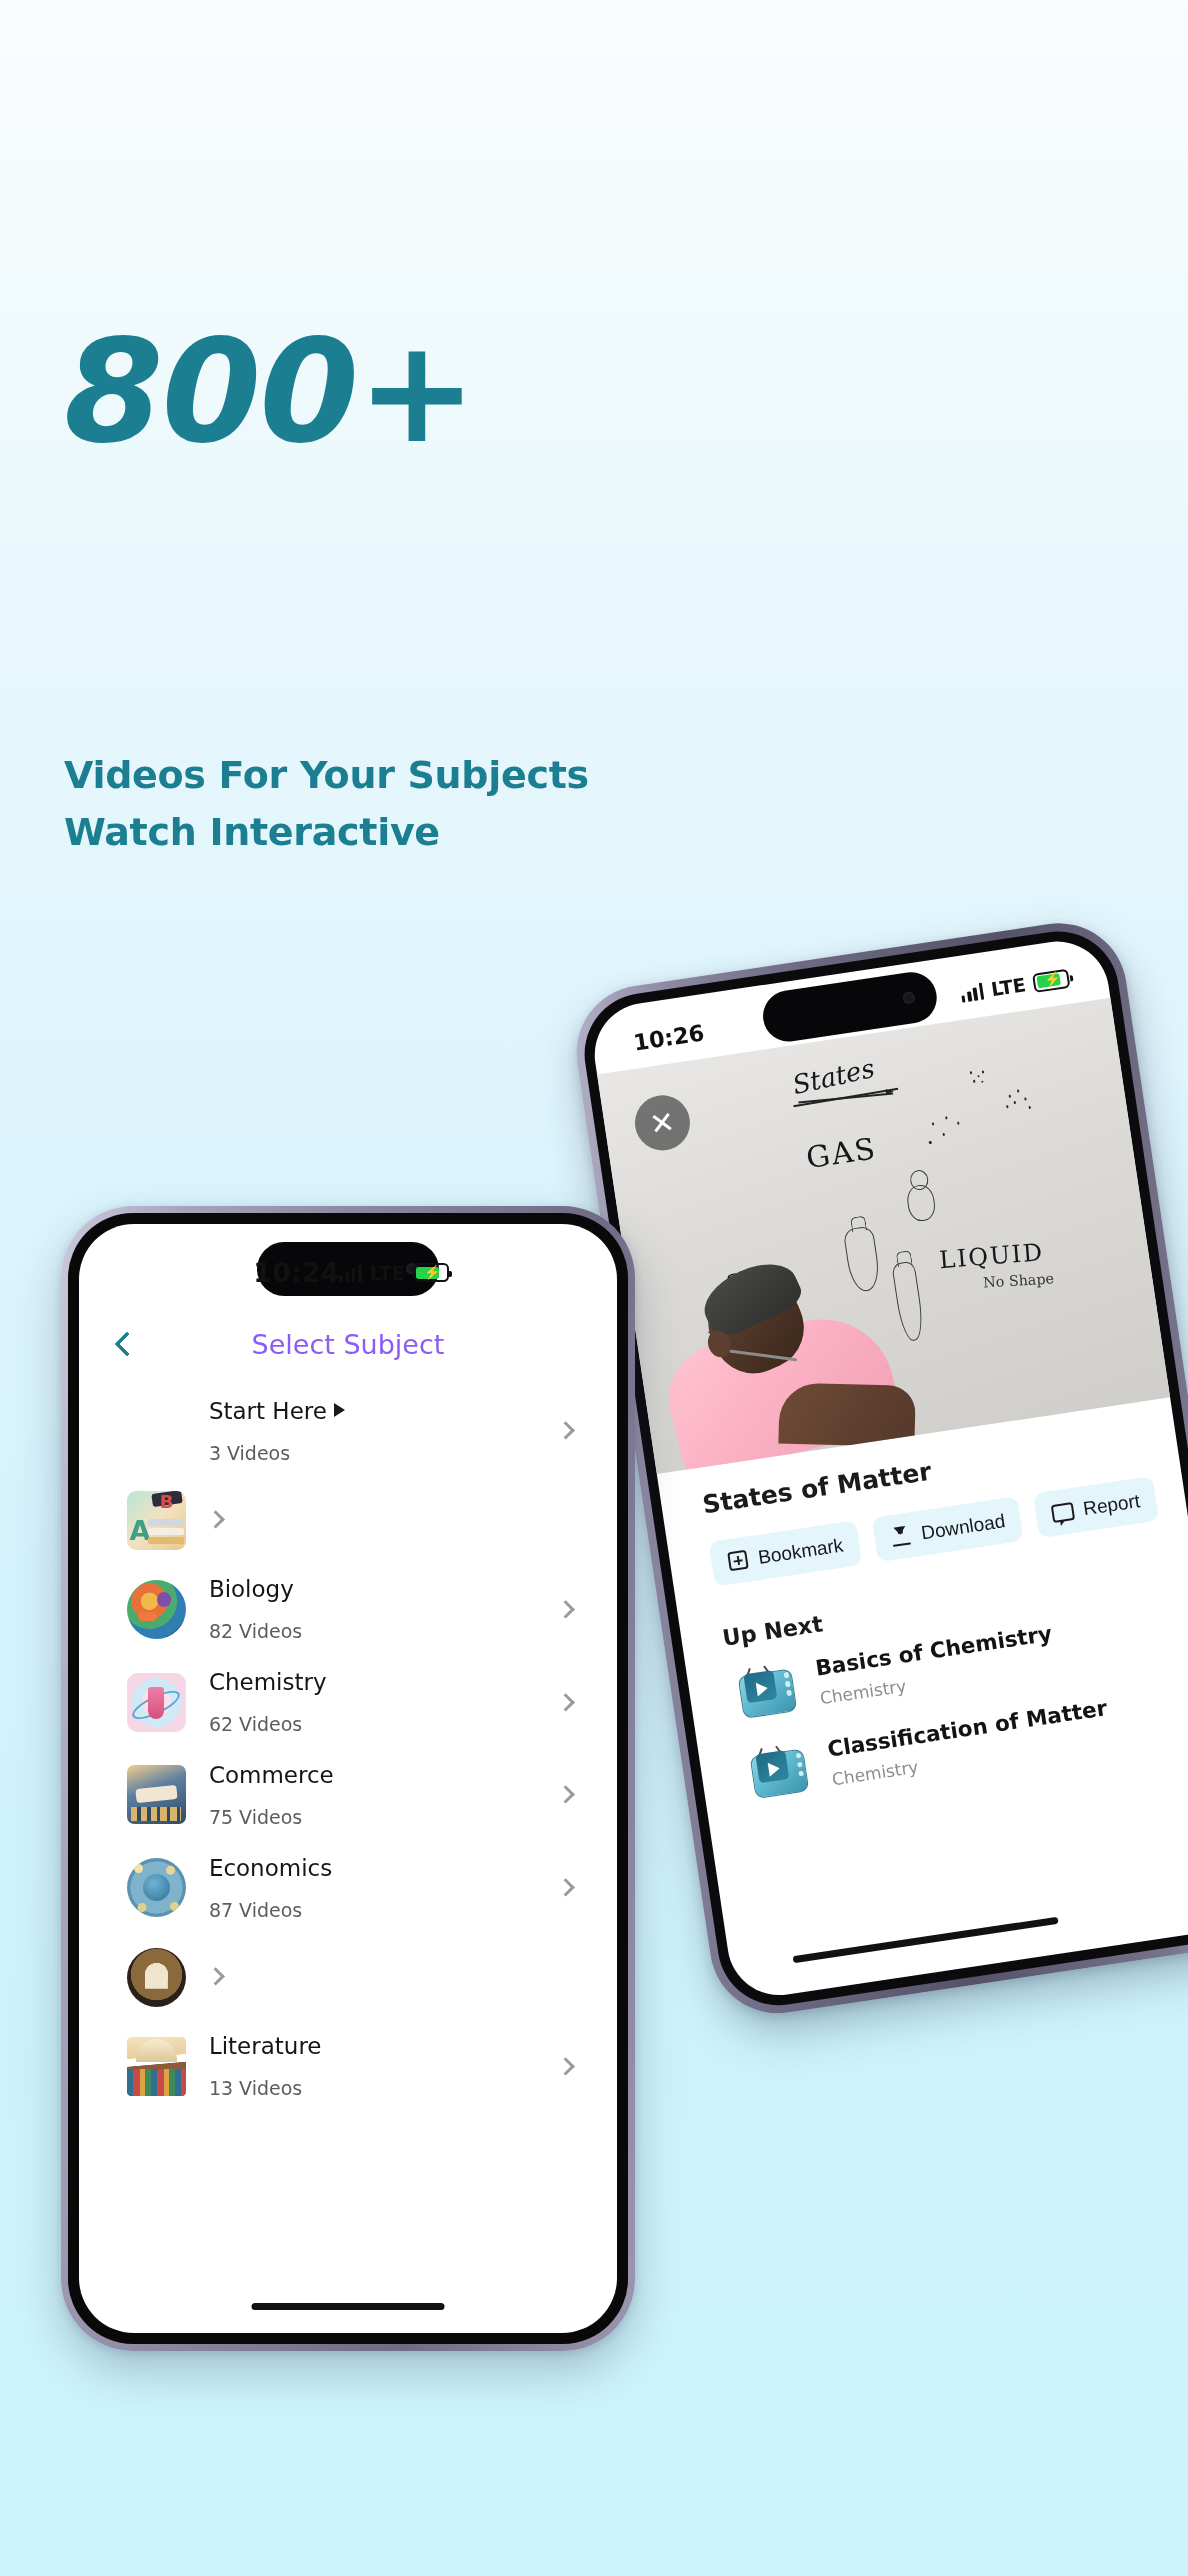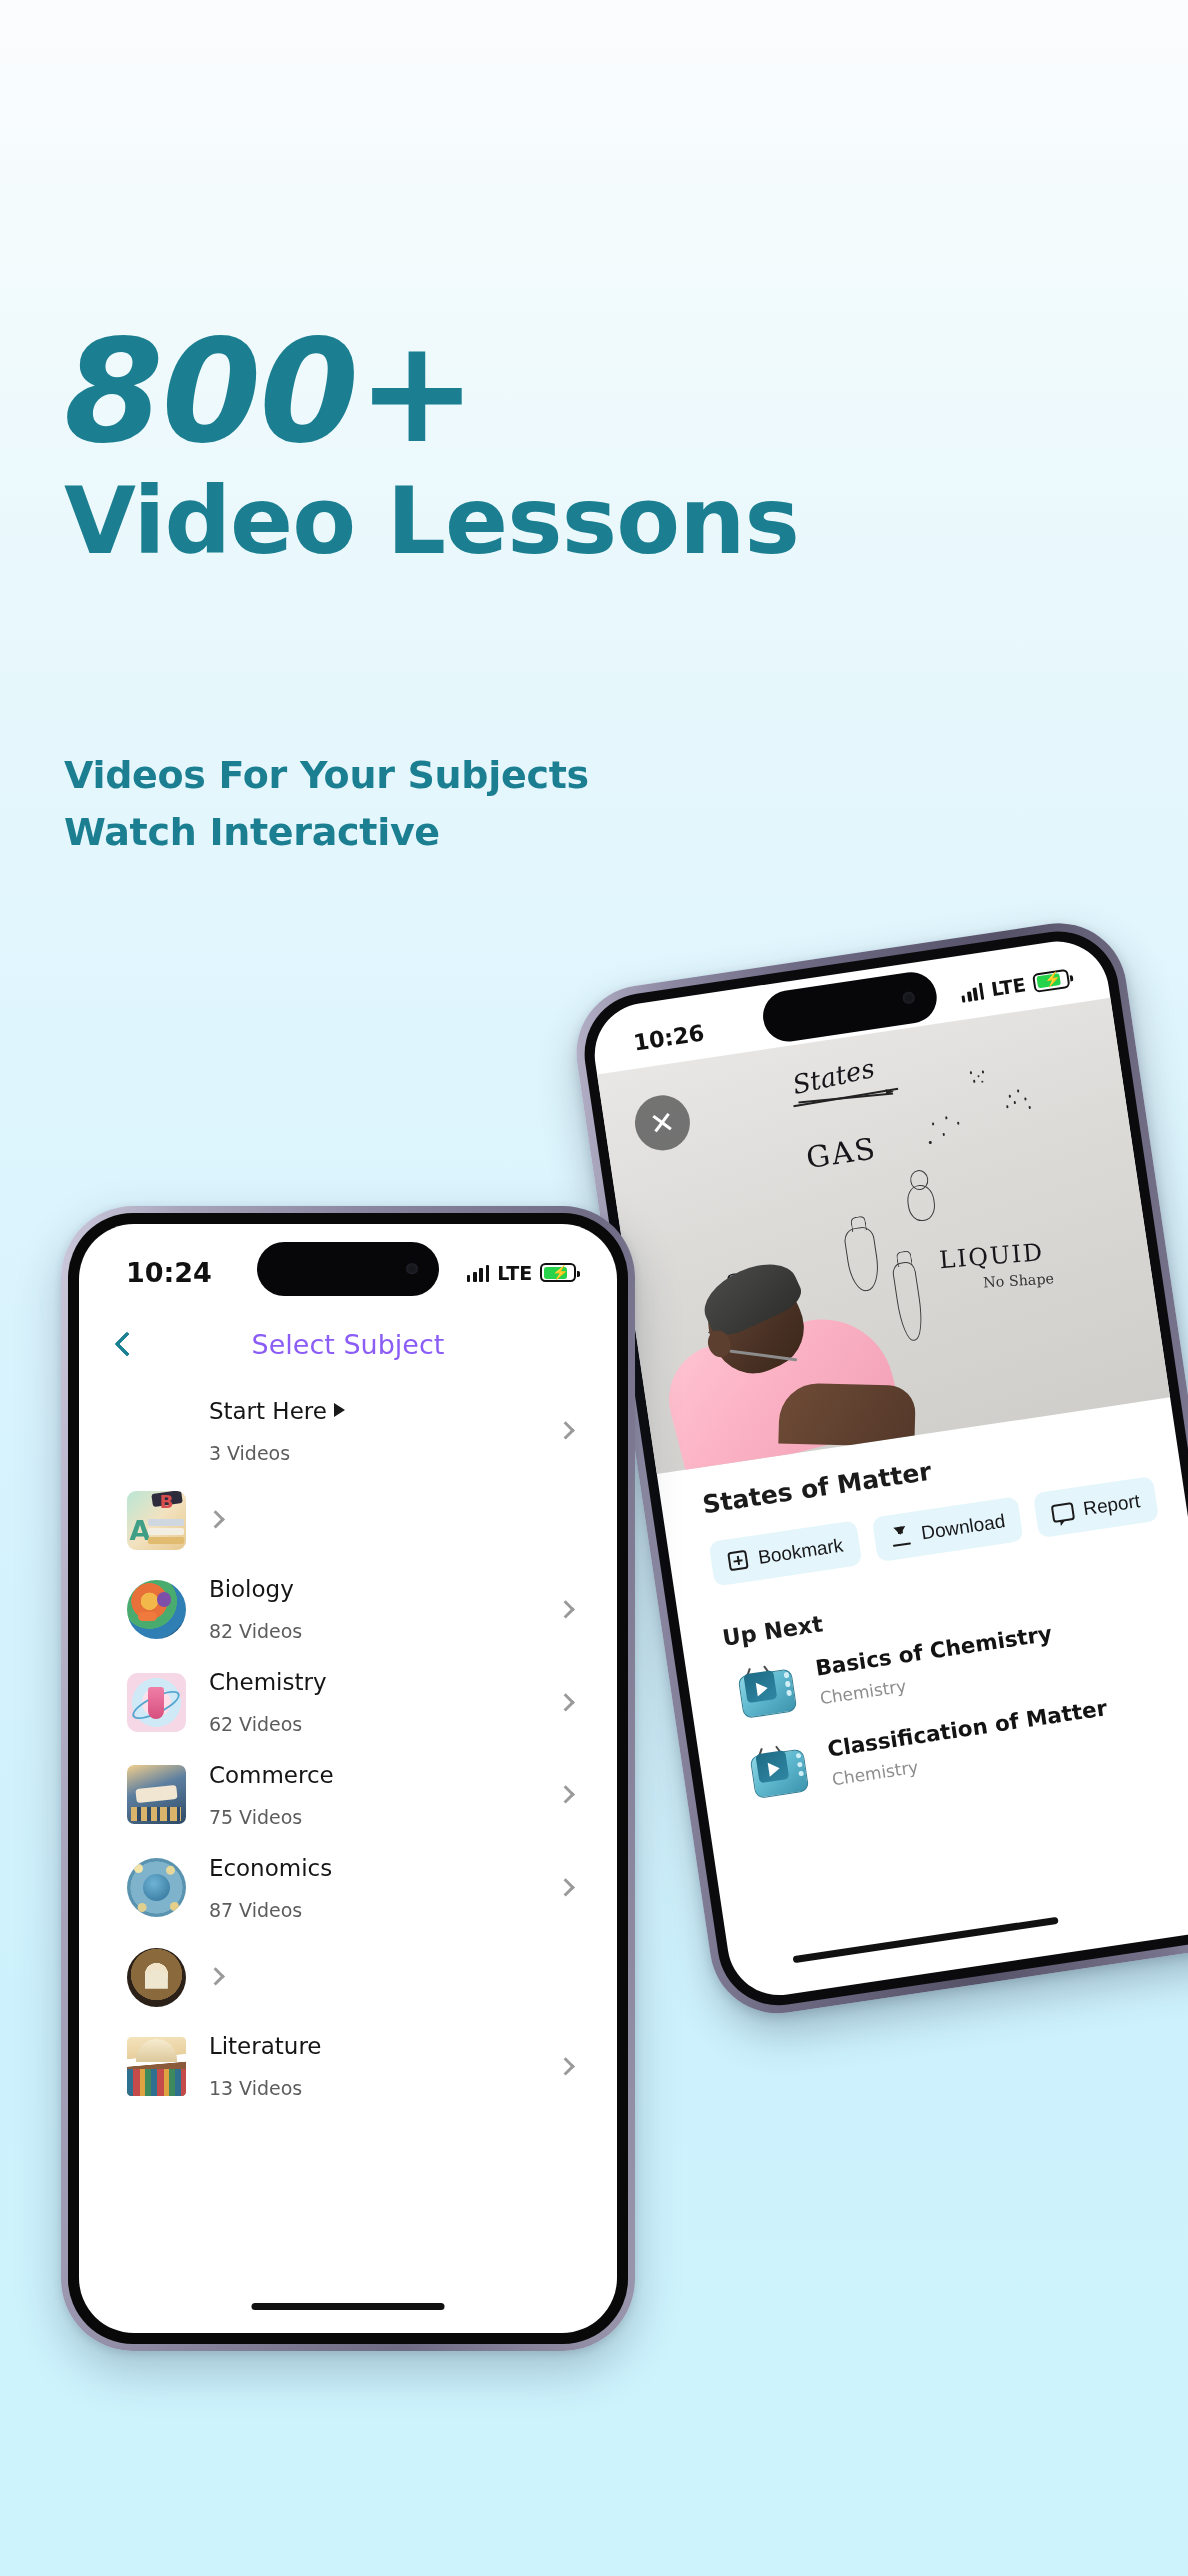--- a/index.html
+++ b/index.html
@@ -163,21 +163,21 @@
 
   
   .phone-left{
     position:absolute; left:61px; top:1206px; width:574px; height:1145px;
     background:linear-gradient(100deg,#cdc9dc 0%, #a7a3bb 16%, #8a869f 40%, #6f6b85 70%, #9b97ae 100%);
     border-radius:72px; padding:7.2px;
     box-shadow:0 19.7px 45px rgba(40,52,74,.26), 0 2.7px 9px rgba(40,52,74,.14);
   }
   .phone-left .bez{ width:100%;height:100%;background:#090909;border-radius:65px;padding:10.7px;}
   .phone-left .screen{ width:100%;height:100%;background:#fff;border-radius:55px;overflow:hidden;position:relative;}
-  .l-status{ height:82px; display:flex; align-items:center; justify-content:space-between;
+  .l-status{ height:82px; display:flex; align-items:center; justify-content:center;
     padding:16px 41px 0 47px; position:relative; }
   .l-time{ font-size:27px; font-weight:700; color:#111; font-family:"DejaVu Sans", sans-serif;}
   .l-island{ position:absolute; left:50%; top:18px; transform:translateX(-50%);
     width:182px;height:54px;background:#07070a;border-radius:30px;}
   .l-island::after{content:"";position:absolute;right:21.5px;top:50%;transform:translateY(-50%);
     width:11.6px;height:11.6px;border-radius:50%;background:#17171d;box-shadow:inset 0 0 3.6px #2b2b36;}
   .nav{ display:flex; align-items:center; padding:14.3px 41px 12.5px 39px; position:relative; height:75px;}
   .back-ic{ width:18px;height:18px;border-left:4.5px solid #1b8193;border-bottom:4.5px solid #1b8193;
     transform:rotate(45deg); border-radius:1.8px; }
   .nav-title{ position:absolute; left:0; right:0; text-align:center; font-size:27px; font-weight:400;
@@ -230,21 +230,20 @@
   .ic-lit i{position:absolute;left:0;bottom:0;width:59px;height:27px;
     background:repeating-linear-gradient(90deg,#2f6f8f 0 6.3px,#c54b4b 6.3px 12.5px,#e0a341 12.5px 18px,#3f8a5c 18px 24px);}
   .ic-lit b{position:absolute;left:9px;top:1.8px;width:41px;height:23px;
     background:linear-gradient(180deg,#f7ecd0,#dcc79a); border-radius:23px 23px 0 0;}
 </style>
 </head>
 <body>
 
 <div class="hero">
   <div class="hero-num">800+</div>
-  <div class="hero-line2">Video Lessons</div>
 </div>
 <div class="sub">
   <div class="sub-line">Videos For Your Subjects</div>
   <div class="sub-line">Watch Interactive</div>
 </div>
 
 <div class="phone-right-wrap">
  <div class="phone-right">
   <div class="bez">
    <div class="screen">

